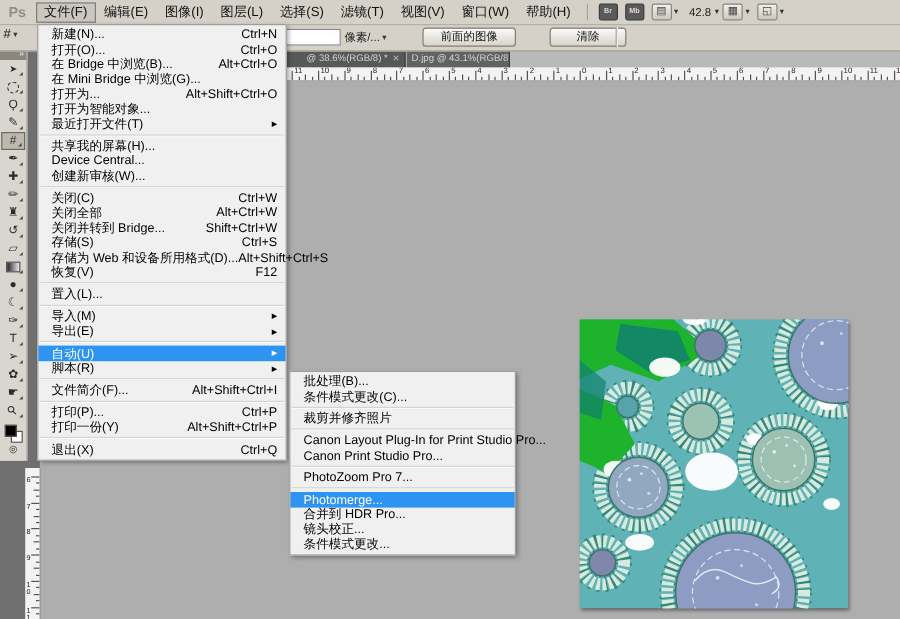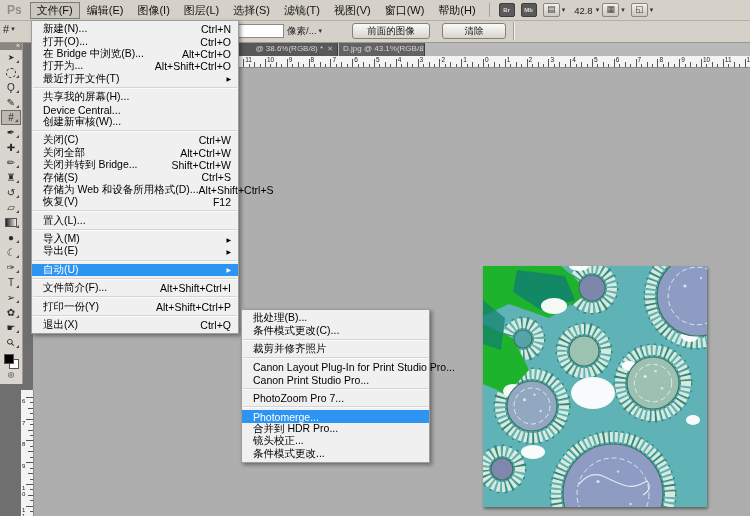--- a/index.html
+++ b/index.html
@@ -25,21 +25,21 @@
   #tool-preset{position:absolute;left:3px;top:3px;display:flex;align-items:center;}
   #tool-preset .glyph{font-size:11px;color:#222;}
   #opt-input{position:absolute;left:238px;top:4px;width:40px;height:12px;border:1px solid #8a8a8a;
              background:#fff;font-size:9px;padding:0 2px;}
   #unit-combo{position:absolute;left:287px;top:4px;height:14px;display:flex;align-items:center;
               font-size:9.5px;color:#222;}
   .opt-btn{position:absolute;top:3px;height:16px;background:linear-gradient(#fafafa,#d8d4cc);
            border:1px solid #858075;border-radius:3px;font-size:9.5px;color:#111;text-align:center;
            line-height:14px;box-sizing:border-box;}
   #btn-front{left:352px;width:78px;}
-  #btn-clear{left:442px;width:64px;}
+  #btn-clear{left:458px;width:64px;}
   #opt-divider{position:absolute;left:513px;top:2px;width:1px;height:18px;background:#a9a49b;
                border-right:1px solid #f0eee9;}
   
   #tabstrip{position:absolute;left:20px;top:42px;width:730px;height:14px;background:#b9b9b9;z-index:5;}
   .doc-tab{position:absolute;top:42px;height:14px;background:#585858;border-right:1px solid #3c3c3c;
            color:#d4d4d4;font-size:8px;line-height:14px;padding:0 4px;box-sizing:border-box;
            white-space:nowrap;overflow:hidden;z-index:6;}
   .doc-tab .close{margin-left:4px;color:#bbb;font-size:7px;}
   #hruler{position:absolute;left:33px;top:56px;width:717px;height:11px;background:#f4f3f1;
           border-bottom:1px solid #8a8a8a;overflow:hidden;z-index:4;}
@@ -443,22 +443,28 @@
       </div>
       <div class="mi">
         <span class="lbl">打开(O)...</span>
         <span class="sc">Ctrl+O</span>
       </div>
       <div class="mi">
         <span class="lbl">在 Bridge 中浏览(B)...</span>
         <span class="sc">Alt+Ctrl+O</span>
       </div>
       <div class="mi">
+        <span class="lbl">在 Mini Bridge 中浏览(G)...</span>
+      </div>
+      <div class="mi">
         <span class="lbl">打开为...</span>
         <span class="sc">Alt+Shift+Ctrl+O</span>
+      </div>
+      <div class="mi">
+        <span class="lbl">打开为智能对象...</span>
       </div>
       <div class="mi">
         <span class="lbl">最近打开文件(T)</span>
         <span class="arrow" style="margin-left: auto;">▶</span>
       </div>
       <div class="menu-sep"></div>
       <div class="mi">
         <span class="lbl">共享我的屏幕(H)...</span>
       </div>
       <div class="mi">
@@ -503,27 +509,35 @@
       </div>
       <div class="mi">
         <span class="lbl">导出(E)</span>
         <span class="arrow" style="margin-left: auto;">▶</span>
       </div>
       <div class="menu-sep"></div>
       <div class="mi hl">
         <span class="lbl">自动(U)</span>
         <span class="arrow" style="margin-left: auto;">▶</span>
       </div>
+      <div class="mi">
+        <span class="lbl">脚本(R)</span>
+        <span class="arrow" style="margin-left: auto;">▶</span>
+      </div>
       <div class="menu-sep"></div>
       <div class="mi">
         <span class="lbl">文件简介(F)...</span>
         <span class="sc">Alt+Shift+Ctrl+I</span>
       </div>
       <div class="menu-sep"></div>
       <div class="mi">
+        <span class="lbl">打印(P)...</span>
+        <span class="sc">Ctrl+P</span>
+      </div>
+      <div class="mi">
         <span class="lbl">打印一份(Y)</span>
         <span class="sc">Alt+Shift+Ctrl+P</span>
       </div>
       <div class="menu-sep"></div>
       <div class="mi">
         <span class="lbl">退出(X)</span>
         <span class="sc">Ctrl+Q</span>
       </div>
     </div>
   <div class="menu-panel" id="automate-submenu">

